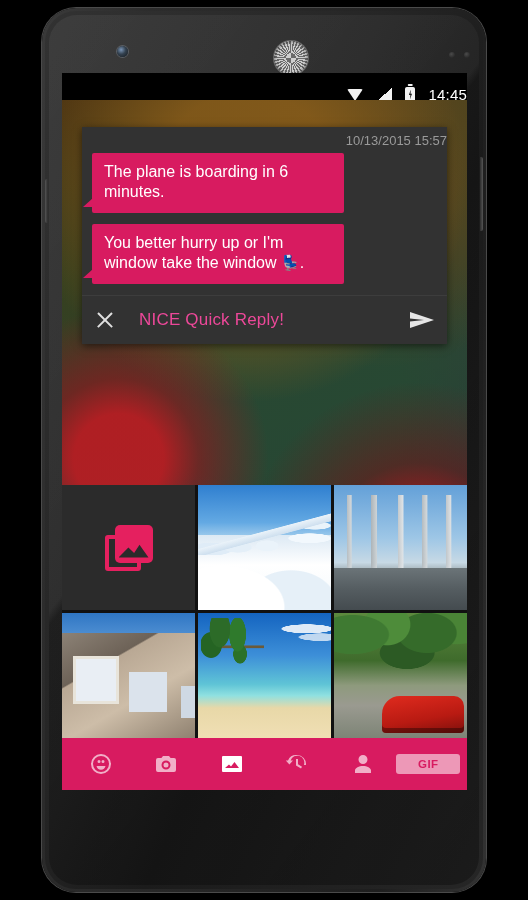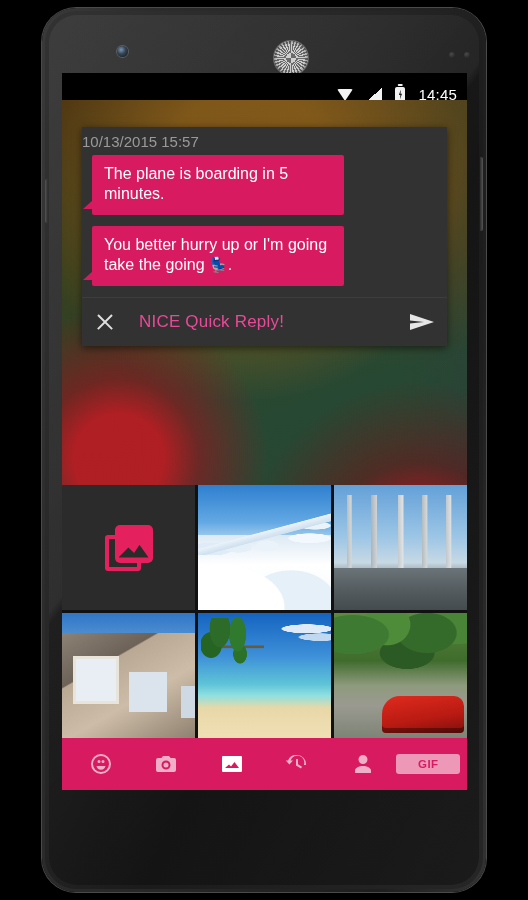--- a/index.html
+++ b/index.html
@@ -65,21 +65,21 @@
   #screen {
     position: absolute; left: 62px; top: 73px;
     width: 405px; height: 717px;
     overflow: hidden; background: #000;
   }
 
   
   #status-bar {
     position: relative; height: 43px; background: #000;
     display: flex; align-items: center; justify-content: flex-end;
-    padding-right: 10px; gap: 13px;
+    gap: 13px;
   }
   #wifi-icon { width: 17px; height: 13px; position: relative; }
   #wifi-icon::after {
     content: ""; position: absolute; left: 0; top: 1px;
     border-left: 8.5px solid transparent; border-right: 8.5px solid transparent;
     border-top: 12px solid #f2f2f2;
     border-radius: 2px;
   }
   #signal-icon {
     width: 15px; height: 13px;
@@ -142,21 +142,21 @@
       linear-gradient(160deg, #bcd4a8 0%, #97b9c7 55%, #e7c9bf 100%);
     box-shadow: 0 0 0 1.5px rgba(255,255,255,.5);
   }
   #qr-overflow-menu {
     width: 26px; height: 40px; display: flex; flex-direction: column;
     align-items: center; justify-content: center; gap: 4px; cursor: pointer;
   }
   #qr-overflow-menu i { display:block; width: 4px; height: 4px; border-radius: 50%; background: #fff; }
 
   #qr-timestamp {
-    text-align: left; color: #9a9a9a; font-size: 15px;
+    text-align: right; color: #9a9a9a; font-size: 13px;
     padding: 6px 0 5px;
   }
 
   .msg-row { padding: 0 10px; margin-bottom: 11px; display: flex; }
   .msg-row.incoming { justify-content: flex-start; }
   .msg-row.outgoing { justify-content: flex-end; }
 
   .bubble {
     position: relative; max-width: 252px;
     padding: 9px 12px 10px; font-size: 16px; line-height: 1.28; color: #fff;
@@ -365,28 +365,28 @@
 
   <div id="wallpaper"></div>
 
   <div id="quick-reply-panel">
 
 
     <div id="qr-timestamp">10/13/2015 15:57</div>
 
     <div class="msg-row incoming">
       <div class="bubble incoming">
-        <span>The plane is boarding in 5 minutes.</span>
+        <span>The plane is boarding in 6 minutes.</span>
       </div>
     </div>
 
 
     <div class="msg-row incoming">
       <div class="bubble incoming">
-        <span>You better hurry up or I'm going take the going </span><span class="seat-emoji">💺</span><span>.</span>
+        <span>You better hurry up or I'm window take the window </span><span class="seat-emoji">💺</span><span>.</span>
       </div>
     </div>
 
     <div id="qr-input-bar">
       <div id="qr-close-icon"></div>
       <div id="qr-reply-text" placeholder="Type a message">NICE Quick Reply!</div>
       <div id="qr-send-icon">
         <svg width="26" height="20" viewBox="0 0 26 20" aria-hidden="true">
           <path d="M1 2 L25 10 L1 18 L1 11.5 L15 10 L1 8.5 Z" fill="#e6e6e6"></path>
         </svg>

